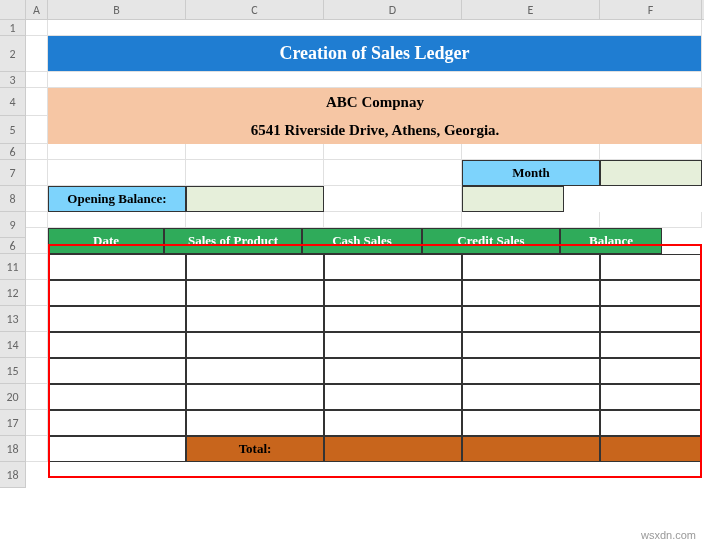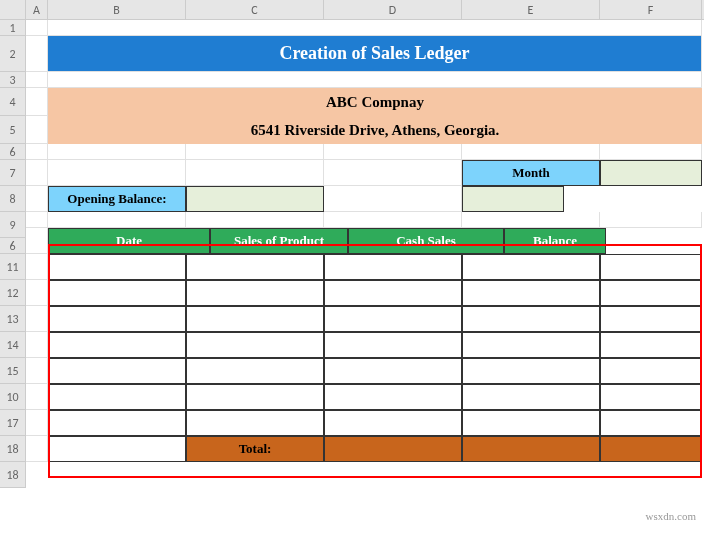--- a/index.html
+++ b/index.html
@@ -117,25 +117,25 @@
       background: #C8651C;
       border: 1px solid #333 !important;
     }
     .outer-red {
       position: absolute;
       border: 2.5px solid #FF0000;
       pointer-events: none;
     }
     .watermark {
       position: absolute;
-      bottom: 19px;
+      bottom: 0;
       right: 8px;
       font-size: 11px;
       color: #999;
-      font-family: Liberation Serif, serif;
+      font-family: Liberation Sans, sans-serif;
     }
   </style>
 </head>
 <body>
 
 <div class="sheet">
 
   <div class="col-headers">
     <div style="width:26px"></div>
     <div style="width:22px">A</div>
@@ -155,21 +155,21 @@
     <div style="height:16px">6</div>
     <div style="height:26px">7</div>
     <div style="height:26px">8</div>
     <div style="height:26px">9</div>
     <div style="height:16px">6</div>
     <div style="height:26px">11</div>
     <div style="height:26px">12</div>
     <div style="height:26px">13</div>
     <div style="height:26px">14</div>
     <div style="height:26px">15</div>
-    <div style="height:26px">10</div>
+    <div style="height:26px">20</div>
     <div style="height:26px">17</div>
     <div style="height:26px">18</div>
     <div style="height:26px">18</div>
   </div>
 
   <div class="grid">
 
     <div class="grid-row" style="height:16px">
       <div class="cell" style="width:22px"></div>
       <div class="cell" style="width:654px"></div>
@@ -226,23 +226,24 @@
       <div class="cell" style="width:22px"></div>
       <div class="cell" style="width:138px"></div>
       <div class="cell" style="width:138px"></div>
       <div class="cell" style="width:138px"></div>
       <div class="cell" style="width:138px"></div>
       <div class="cell" style="width:102px"></div>
     </div>
 
     <div class="grid-row" style="height:26px">
       <div class="cell" style="width:22px"></div>
-      <div class="cell table-header" style="width:162px">Date</div>
+      <div class="cell table-header" style="width:116px">Date</div>
       <div class="cell table-header" style="width:138px">Sales of Product</div>
-      <div class="cell table-header" style="width:156px">Cash Sales</div>
+      <div class="cell table-header" style="width:120px">Cash Sales</div>
+      <div class="cell table-header" style="width:138px">Credit Sales</div>
       <div class="cell table-header" style="width:102px">Balance</div>
     </div>
 
     <div class="grid-row" style="height:26px">
       <div class="cell" style="width:22px"></div>
       <div class="cell table-cell" style="width:138px"></div>
       <div class="cell table-cell" style="width:138px"></div>
       <div class="cell table-cell" style="width:138px"></div>
       <div class="cell table-cell" style="width:138px"></div>
       <div class="cell table-cell" style="width:102px"></div>

